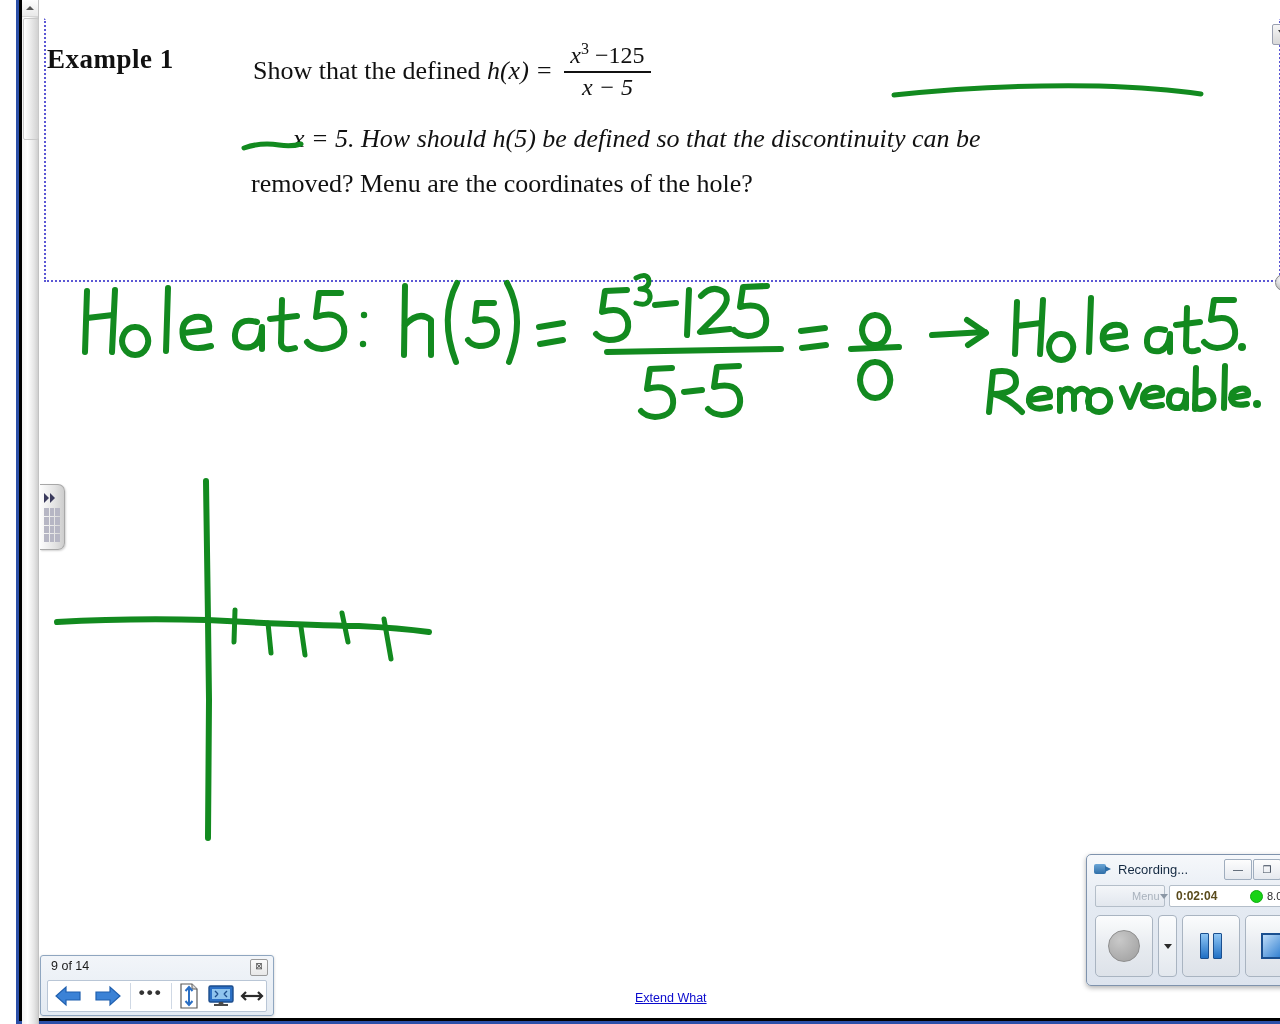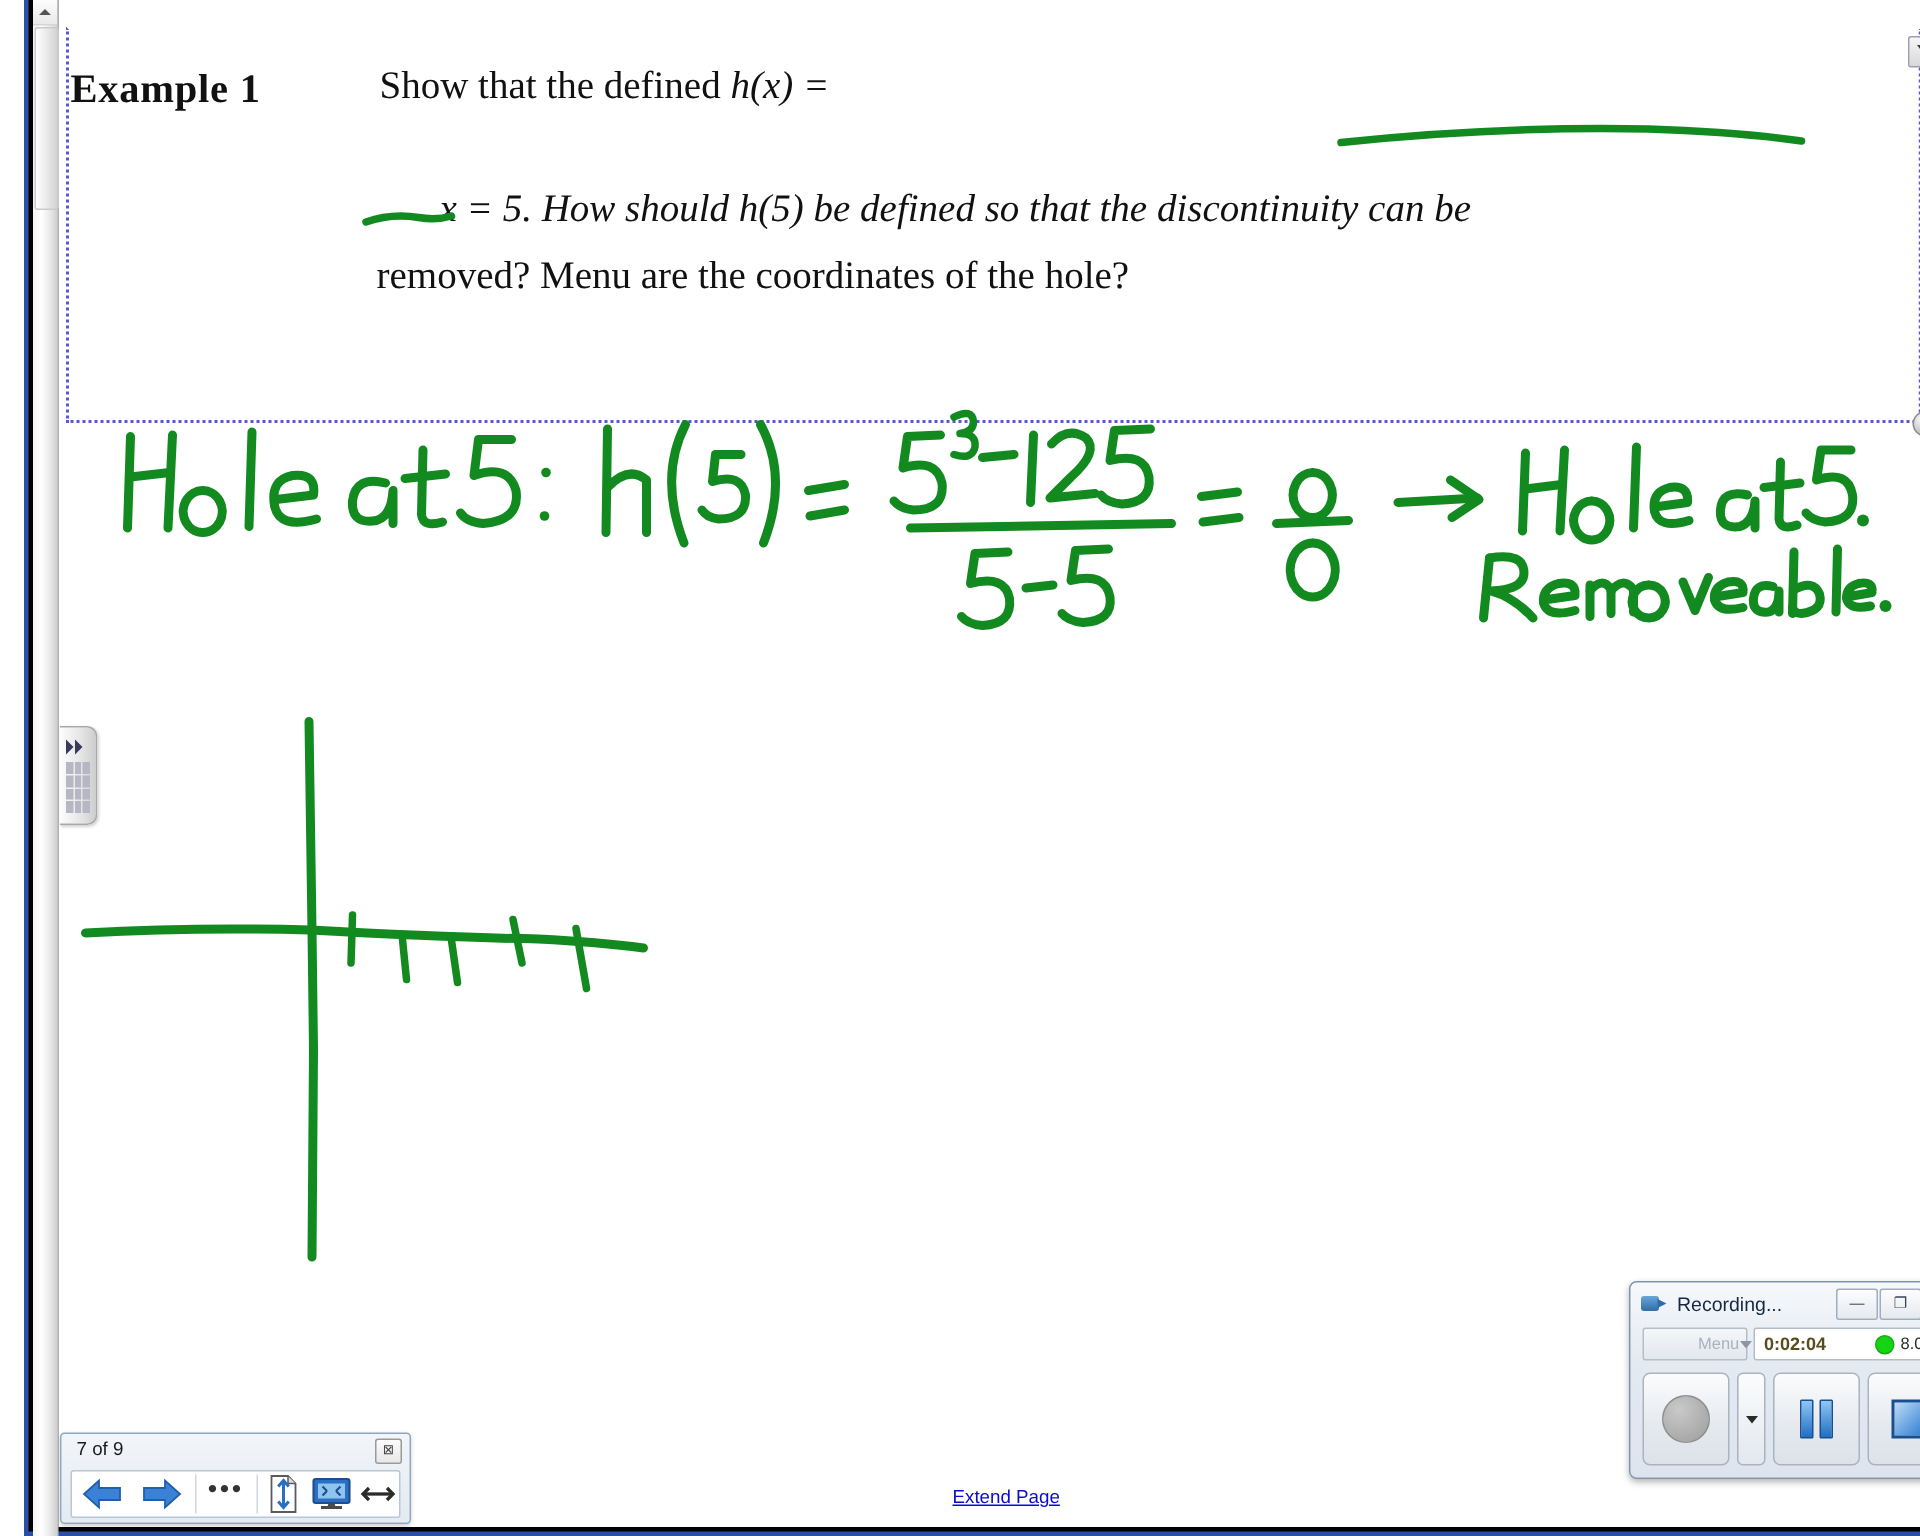--- a/index.html
+++ b/index.html
@@ -271,20 +271,25 @@
   </div>
 
   <div id="canvas">
 
     <div id="problem-block">
       <div id="ex-label">Example 1</div>
 
       <div id="line1">
         <span>Show that the defined</span>
         <span class="ital">h(x) =</span>
+        <span class="frac">
+          <span class="num"><span class="ital">x</span><span class="sup">3</span><span> −125</span></span>
+          <span class="bar"></span>
+          <span class="den ital">x − 5</span>
+        </span>
       </div>
 
       <div id="line2" class="ital">x = 5.  How should  h(5) be defined so that the discontinuity can be</div>
       <div id="line3">removed?  Menu are the coordinates of the hole?</div>
 
       <div id="selection-frame"></div>
       <div id="sel-vline"></div>
       <div id="sel-top-icon">
         <span class="tri"></span>
       </div>
@@ -399,21 +404,21 @@
             <path d="M196 610 L195 642" stroke-width="5"></path>
             <path d="M229 623 L232 653" stroke-width="5"></path>
             <path d="M262 627 L266 655" stroke-width="5"></path>
             <path d="M303 613 L309 642" stroke-width="5"></path>
             <path d="M345 619 L352 659" stroke-width="5"></path>
           </g>
         </g>
       </svg>
     </div>
 
-    <a id="extend-page" href="#">Extend Page</a>
+    <a id="extend-page" href="#">Extend What</a>
 
     <div id="sidebar-flyout">
       <span class="chev">
           <i></i>
           <i></i>
         </span>
       <span class="grid">
         <span></span>
           <span></span>
           <span></span>
@@ -424,21 +429,21 @@
           <span></span>
           <span></span>
         <span></span>
           <span></span>
           <span></span>
       </span>
     </div>
 
     <div id="page-nav">
       <div id="page-nav-header">
-        <span id="page-counter">7 of 9</span>
+        <span id="page-counter">9 of 14</span>
         <div id="page-nav-close">⊠</div>
       </div>
       <div id="page-nav-toolbar">
         <div class="navbtn" style="width:44px">
           <svg class="arrow-ico" width="30" height="22" viewBox="0 0 30 22">
             <path d="M13 2 L13 7 L27 7 L27 15 L13 15 L13 20 L3 11 Z" fill="#3b82d6" stroke="#1f5fae" stroke-width="1.2"></path>
           </svg>
         </div>
         <div class="navbtn" style="width:44px">
           <svg class="arrow-ico" width="30" height="22" viewBox="0 0 30 22">

